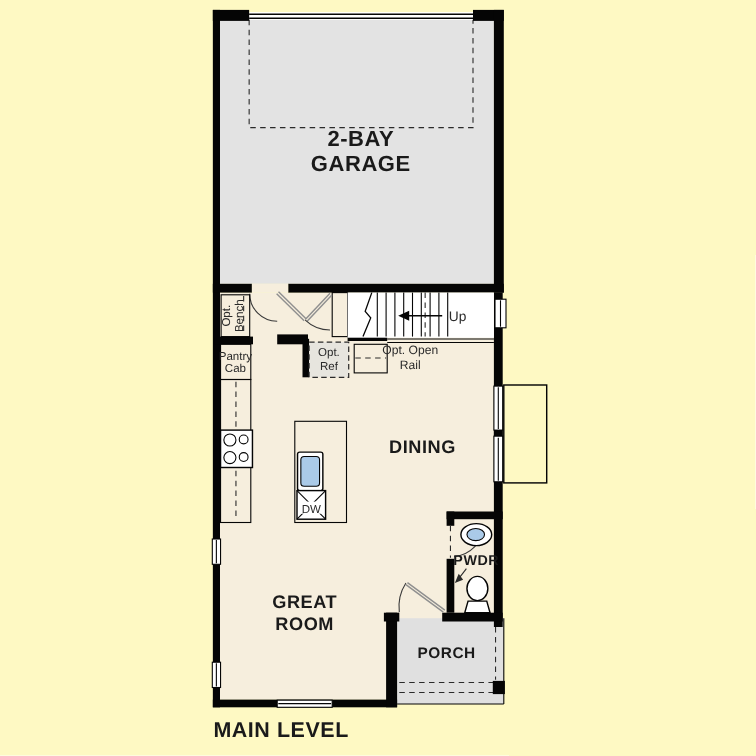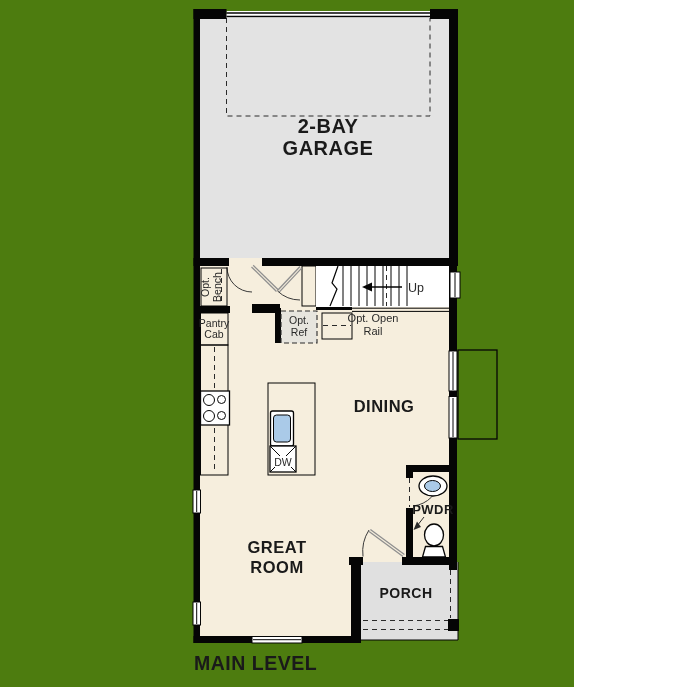--- a/index.html
+++ b/index.html
@@ -1,16 +1,16 @@
 <!DOCTYPE html>
 <html><head>
 <meta charset="utf-8">
 <style>
   html,body{margin:0;padding:0;background:#ffffff;}
-  .stage{width:574px;height:687px;position:relative;background:#4d7c0f;overflow:hidden;}
+  .stage{width:687px;height:687px;position:relative;background:#fef9c3;overflow:hidden;}
   svg{display:block;}
   svg text{font-family:"Liberation Sans","DejaVu Sans",sans-serif;fill:#1a1a1a;}
   .room-lbl{font-weight:bold;letter-spacing:.5px;}
   .small-lbl{font-weight:normal;fill:#2a2a2a;}
   .wall{fill:#050505;}
   .thin{stroke:#050505;stroke-width:1;fill:none;}
   .thin13{stroke:#050505;stroke-width:1.3;fill:none;}
   .dash{stroke:#2a2a2a;stroke-width:1;fill:none;stroke-dasharray:5 4;}
   .winbox{fill:#ffffff;stroke:#050505;stroke-width:1;}
   .leaf{stroke:#8f8f8f;stroke-width:1.3;fill:none;}

